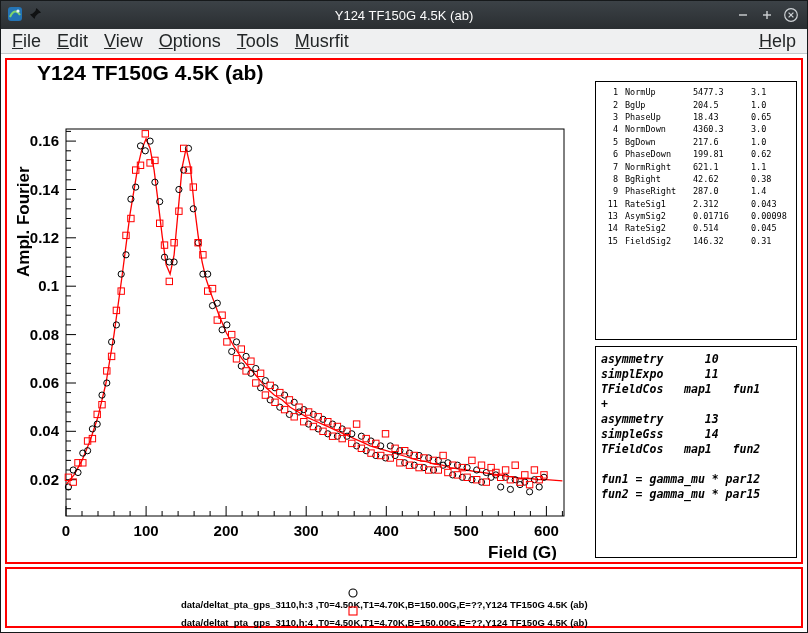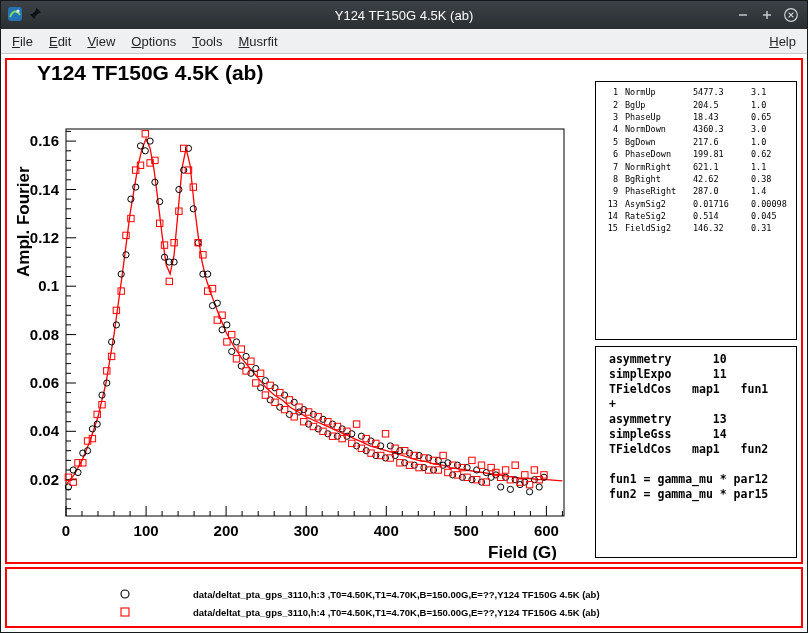--- a/index.html
+++ b/index.html
@@ -7,21 +7,21 @@
   .window{width:808px;height:633px;box-sizing:border-box;border:1px solid #16191b;display:flex;flex-direction:column;background:#eff0f1;}
 
   
   .titlebar{height:28px;background:linear-gradient(#3c4247,#2a2e31);display:flex;align-items:center;color:#fcfcfc;font-size:13px;flex:0 0 28px;}
   .tb-left{width:92px;display:flex;align-items:center;gap:6px;padding-left:6px;}
   .tb-title{flex:1;text-align:center;white-space:nowrap;overflow:hidden;}
   .tb-right{width:92px;display:flex;align-items:center;justify-content:flex-end;padding-right:6px;gap:4px;}
   .tb-btn{width:20px;height:20px;display:flex;align-items:center;justify-content:center;cursor:default;}
 
   
-  .menubar{height:23px;background:#eff0f1;border-bottom:1px solid #c4c8cb;display:flex;align-items:center;font-size:13px;color:#232627;padding:0 3px;flex:0 0 24px;box-sizing:content-box;}
+  .menubar{height:23px;background:#eff0f1;border-bottom:1px solid #c4c8cb;display:flex;align-items:center;font-size:18px;color:#232627;padding:0 3px;flex:0 0 24px;box-sizing:content-box;}
   .menu-item{padding:2px 8px;white-space:nowrap;}
   .menubar-spacer{flex:1;}
 
   
   .canvas{flex:1;background:#ffffff;padding:4px;display:flex;flex-direction:column;box-sizing:border-box;}
   .main-pad{position:relative;border:2px solid #ff0000;height:506px;box-sizing:border-box;background:#fff;flex:0 0 506px;}
   .bottom-pad{position:relative;border:2px solid #ff0000;margin-top:3px;flex:1;box-sizing:border-box;background:#fff;}
 
   .plot-title{position:absolute;left:30px;top:1px;font-size:21px;font-weight:bold;color:#000;}
   #chart-svg{position:absolute;left:2px;top:20px;width:585px;height:480px;}
@@ -29,25 +29,25 @@
   .axis-title{font:bold 17px "Liberation Sans",sans-serif;fill:#000;}
 
   .param-box{position:absolute;left:588px;top:21px;width:202px;height:259px;border:1px solid #000;box-sizing:border-box;padding:4px 0 0 4px;overflow:hidden;background:#fff;}
   .param-box table{border-collapse:collapse;font-family:"DejaVu Sans Mono","Liberation Mono",monospace;font-size:8.5px;color:#000;}
   .param-box td{padding:0;height:12.4px;white-space:nowrap;}
   td.c-n{width:18px;text-align:right;padding-right:7px;}
   td.c-name{width:68px;text-align:left;margin-left:32px;}
   td.c-val{width:58px;text-align:left;}
   td.c-err{text-align:left;margin-left:28px;}
 
-  .theory-box{position:absolute;left:588px;top:286px;width:202px;height:212px;border:1px solid #000;box-sizing:border-box;padding:5px 0 0 13px;background:#fff;}
+  .theory-box{position:absolute;left:588px;top:286px;width:202px;height:212px;border:1px solid #000;box-sizing:border-box;padding:5px 0 0 5px;background:#fff;font-style:italic;}
   .theory-box pre{margin:0;font-family:"DejaVu Sans Mono","Liberation Mono",monospace;font-size:11.5px;font-weight:bold;line-height:15px;color:#000;}
 
   .status-line{position:absolute;left:6px;top:4px;font-size:9.5px;font-weight:bold;color:#000;white-space:nowrap;}
-  .legend-row{position:absolute;left:112px;display:flex;align-items:center;height:14px;}
+  .legend-row{position:absolute;left:112px;display:flex;align-items:center;height:14px;flex-direction:column;}
   .legend-row .marker{width:12px;height:12px;display:inline-flex;}
   .legend-row .legend-text{margin-left:62px;font-size:9.5px;font-weight:bold;color:#000;white-space:nowrap;}
   .legend-row.r1{top:18px;}
   .legend-row.r2{top:36px;}
 </style>
 </head>
 <body>
 
 <div class="window">
 
@@ -450,20 +450,26 @@
                 <td class="c-val">42.62</td>
                 <td class="c-err">0.38</td>
               </tr>
               <tr>
                 <td class="c-n">9</td>
                 <td class="c-name">PhaseRight</td>
                 <td class="c-val">287.0</td>
                 <td class="c-err">1.4</td>
               </tr>
               <tr>
+                <td class="c-n">11</td>
+                <td class="c-name">RateSig1</td>
+                <td class="c-val">2.312</td>
+                <td class="c-err">0.043</td>
+              </tr>
+              <tr>
                 <td class="c-n">13</td>
                 <td class="c-name">AsymSig2</td>
                 <td class="c-val">0.01716</td>
                 <td class="c-err">0.00098</td>
               </tr>
               <tr>
                 <td class="c-n">14</td>
                 <td class="c-name">RateSig2</td>
                 <td class="c-val">0.514</td>
                 <td class="c-err">0.045</td>

